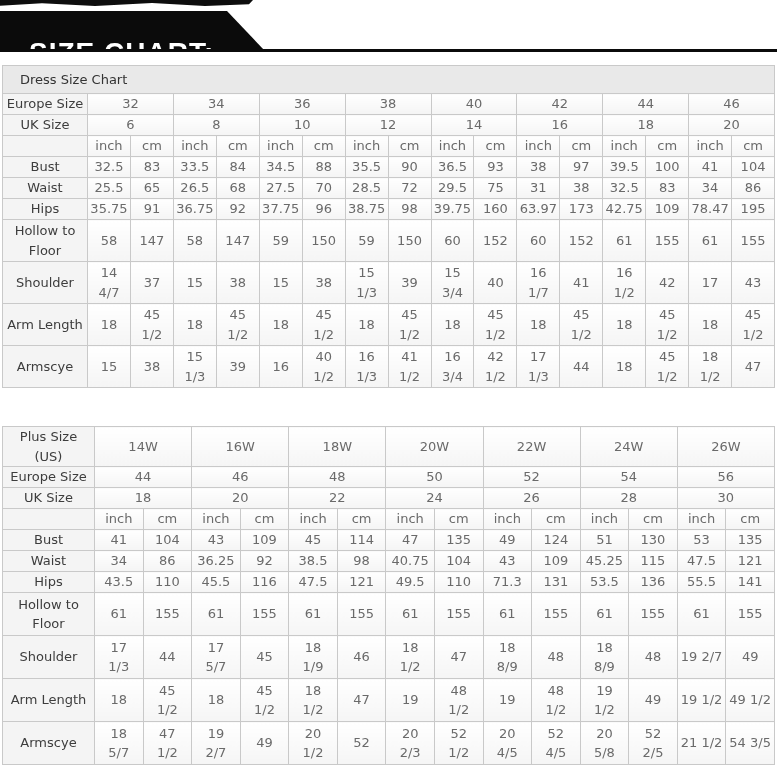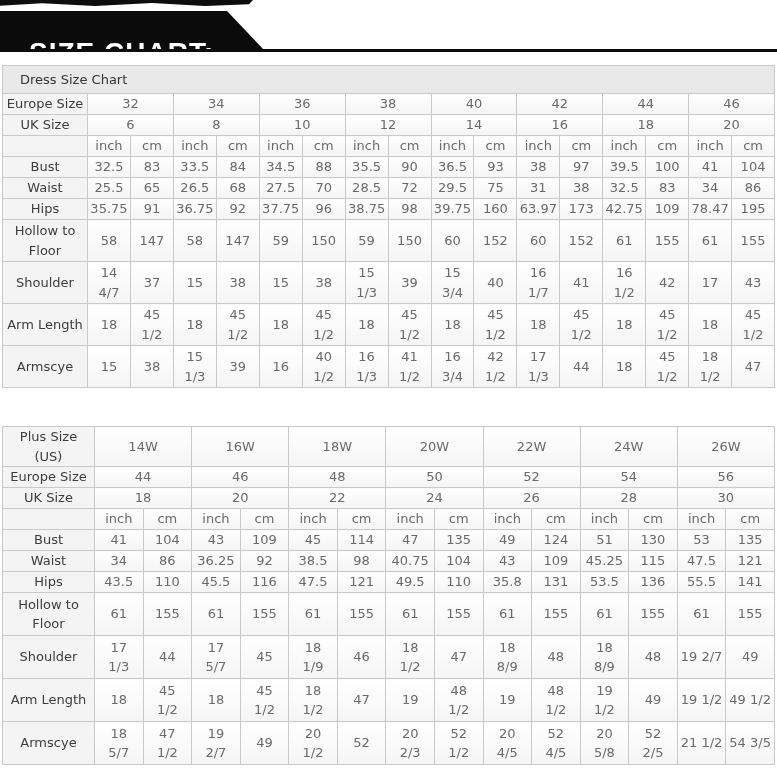--- a/index.html
+++ b/index.html
@@ -385,21 +385,21 @@
           <tr class="row-s">
             <td class="label-cell">Hips</td>
             <td class="value-cell">43.5</td>
             <td class="value-cell">110</td>
             <td class="value-cell">45.5</td>
             <td class="value-cell">116</td>
             <td class="value-cell">47.5</td>
             <td class="value-cell">121</td>
             <td class="value-cell">49.5</td>
             <td class="value-cell">110</td>
-            <td class="value-cell">35.8</td>
+            <td class="value-cell">71.3</td>
             <td class="value-cell">131</td>
             <td class="value-cell">53.5</td>
             <td class="value-cell">136</td>
             <td class="value-cell">55.5</td>
             <td class="value-cell">141</td>
           </tr>
           <tr class="row-t">
             <td class="label-cell">Hollow to
 Floor</td>
             <td class="value-cell">61</td>

